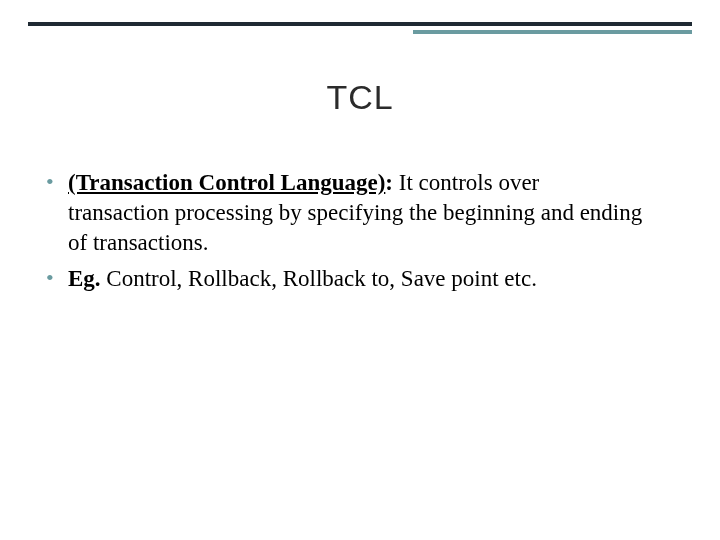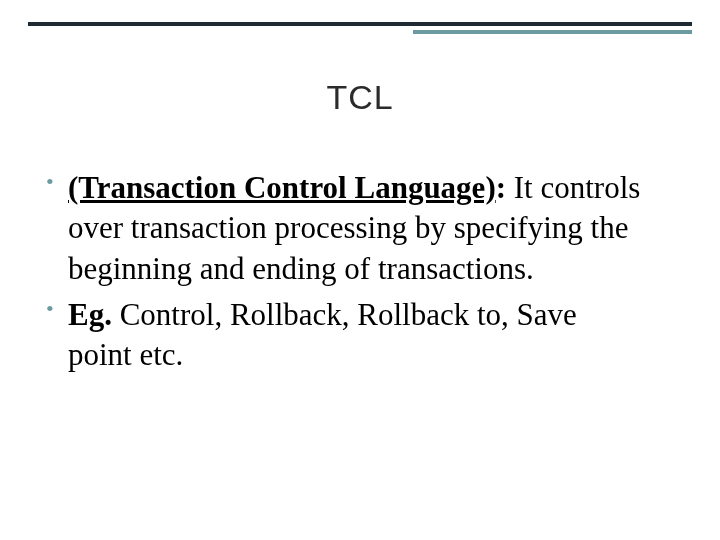--- a/index.html
+++ b/index.html
@@ -4,21 +4,21 @@
 <style>
   * { margin: 0; padding: 0; box-sizing: border-box; }
   html, body { width: 720px; height: 540px; background: #fff; font-family: Georgia, 'Times New Roman', serif; color: #000; }
   .slide { width: 720px; height: 540px; position: relative; padding: 0; }
   .rule-group { position: absolute; top: 22px; left: 28px; right: 28px; }
   .rule-dark { height: 4px; background: #1f2a33; width: 100%; }
   .rule-teal-wrap { margin-top: 4px; display: flex; }
   .rule-teal-left { height: 4px; background: transparent; width: 58%; }
   .rule-teal-right { height: 4px; background: #6a9ba0; width: 42%; }
   .title { position: absolute; top: 78px; left: 0; right: 0; text-align: center; font-family: 'Trebuchet MS', 'Lucida Sans Unicode', Arial, sans-serif; font-size: 34px; letter-spacing: 1px; color: #2b2b2b; }
-  .body { position: absolute; top: 168px; left: 46px; right: 77px; font-size: 31px; line-height: 1.3; }
+  .body { position: absolute; top: 168px; left: 46px; right: 77px; font-size: 23px; line-height: 1.3; }
   .body ul { list-style: none; }
   .body li { position: relative; padding-left: 22px; margin-bottom: 6px; }
   .body li::before { content: "•"; position: absolute; left: 0; top: 0; color: #6a9ba0; font-size: 22px; line-height: 1.3; }
   .b { font-weight: bold; }
   .u { text-decoration: underline; }
 </style>
 </head>
 <body>
 <div class="slide">
 

